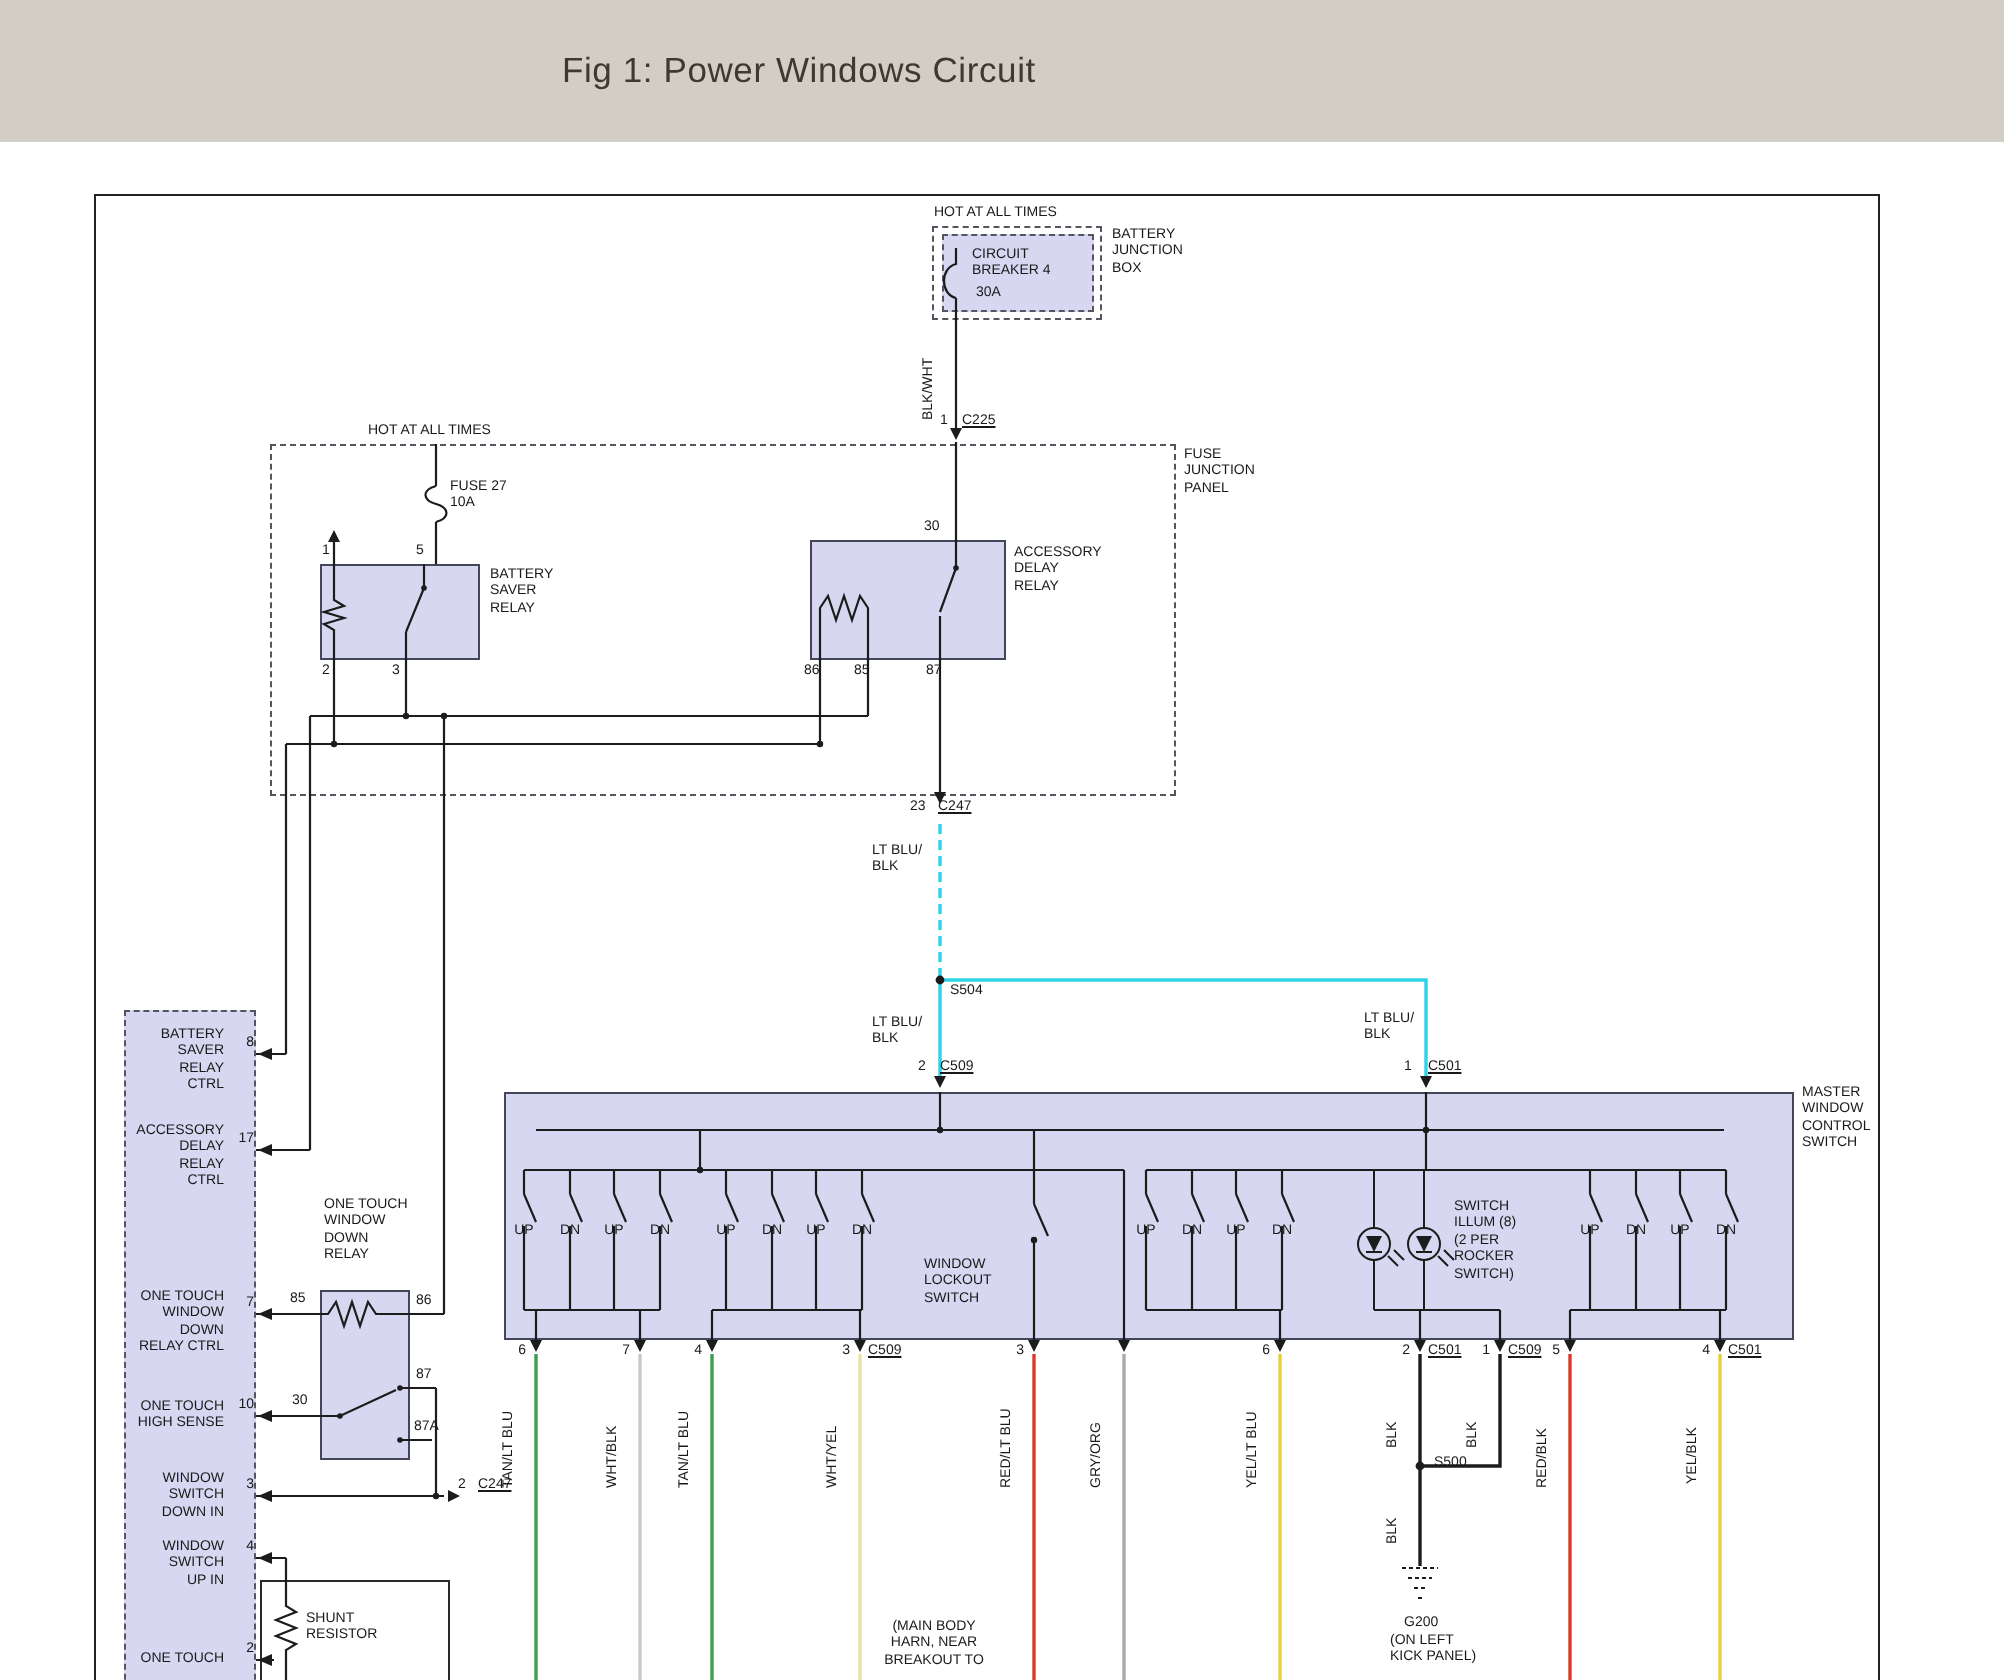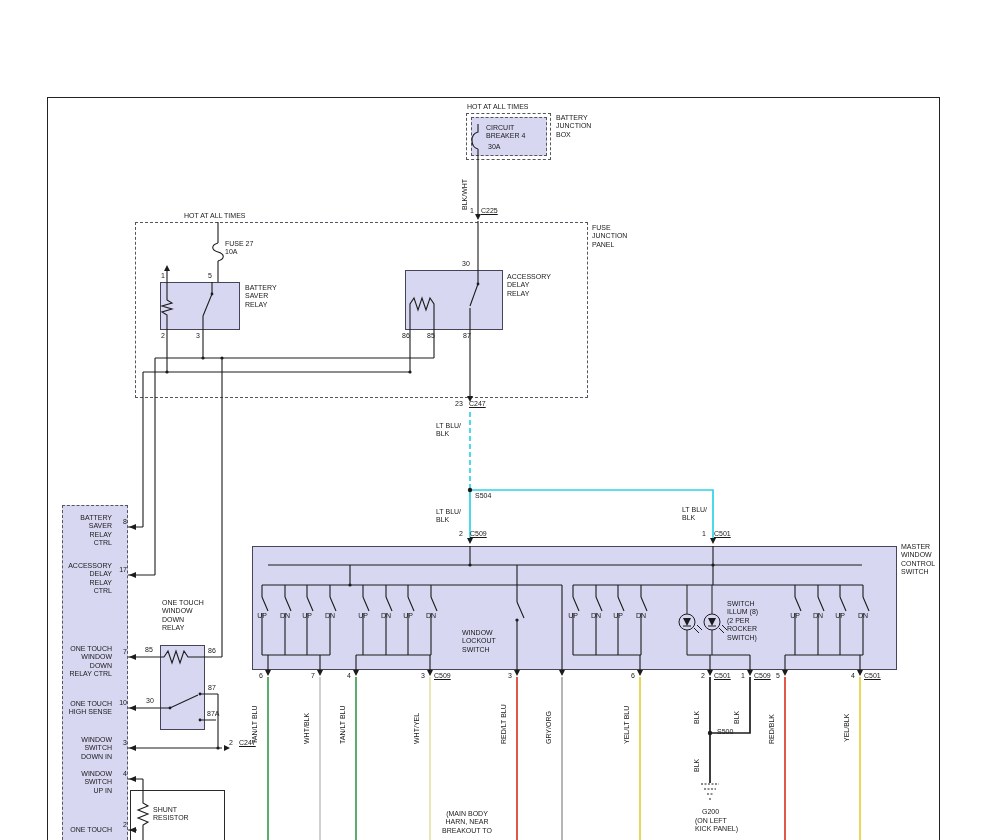--- a/index.html
+++ b/index.html
@@ -20,20 +20,23 @@
   .dash { border-style:dashed; border-color:#55555f; }
   .nofill { background:transparent; }
   .wbox { position:absolute; background:#fff; border:1px solid #2a2a2a; }
   svg.wires { position:absolute; left:0; top:0; pointer-events:none; }
 </style>
 </head>
 <body>
 
 <div class="page">
 
+  <div class="header">
+    <div class="title">Fig 1: Power Windows Circuit</div>
+  </div>
 
   <div class="frame"></div>
 
   <div class="box dash nofill" style="left:466px;top:113px;width:85px;height:47px"></div>
   <div class="box dash" style="left:471px;top:117px;width:76px;height:39px"></div>
   <div class="box dash nofill" style="left:135px;top:222px;width:453px;height:176px"></div>
   <div class="box" style="left:160px;top:282px;width:80px;height:48px"></div>
   <div class="box" style="left:405px;top:270px;width:98px;height:60px"></div>
   <div class="box" style="left:252px;top:546px;width:645px;height:124px"></div>
   <div class="box dash" style="left:62px;top:505px;width:66px;height:350px"></div>

